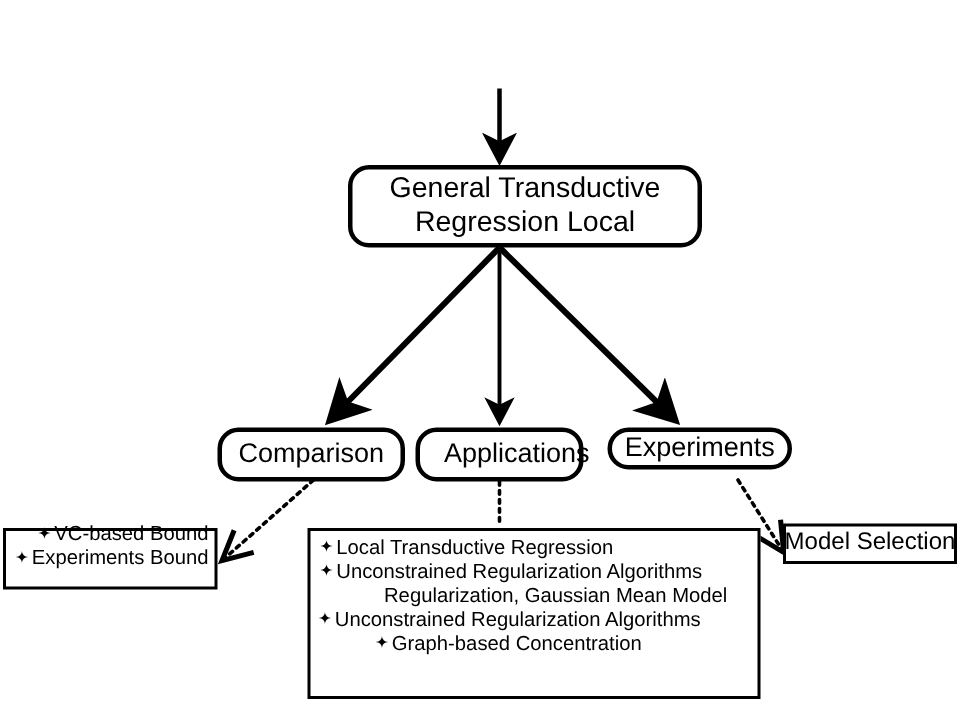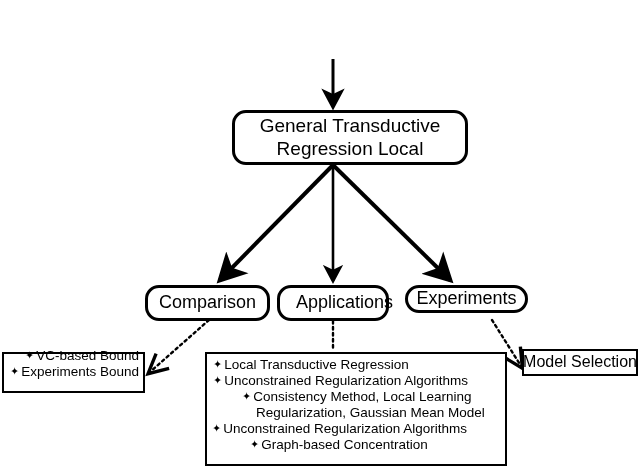--- a/index.html
+++ b/index.html
@@ -163,23 +163,20 @@
     </span>
   </div>
 
   <div class="node square" id="node-applications-detail">
     <span class="bullet-line lvl1">
       <span class="bullet">✦</span><span>Local Transductive Regression</span>
     </span>
     <span class="bullet-line lvl1">
       <span class="bullet">✦</span><span>Unconstrained Regularization Algorithms</span>
     </span>
-    <span class="bullet-line lvl2">
-      <span class="bullet">✦</span><span>Consistency Method, Local Learning</span>
-    </span>
     <span class="bullet-line cont">
       <span>Regularization, Gaussian Mean Model</span>
     </span>
     <span class="bullet-line lvl1b">
       <span class="bullet">✦</span><span>Unconstrained Regularization Algorithms</span>
     </span>
     <span class="bullet-line cont2">
       <span class="bullet">✦</span><span>Graph-based Concentration</span>
     </span>
   </div>

